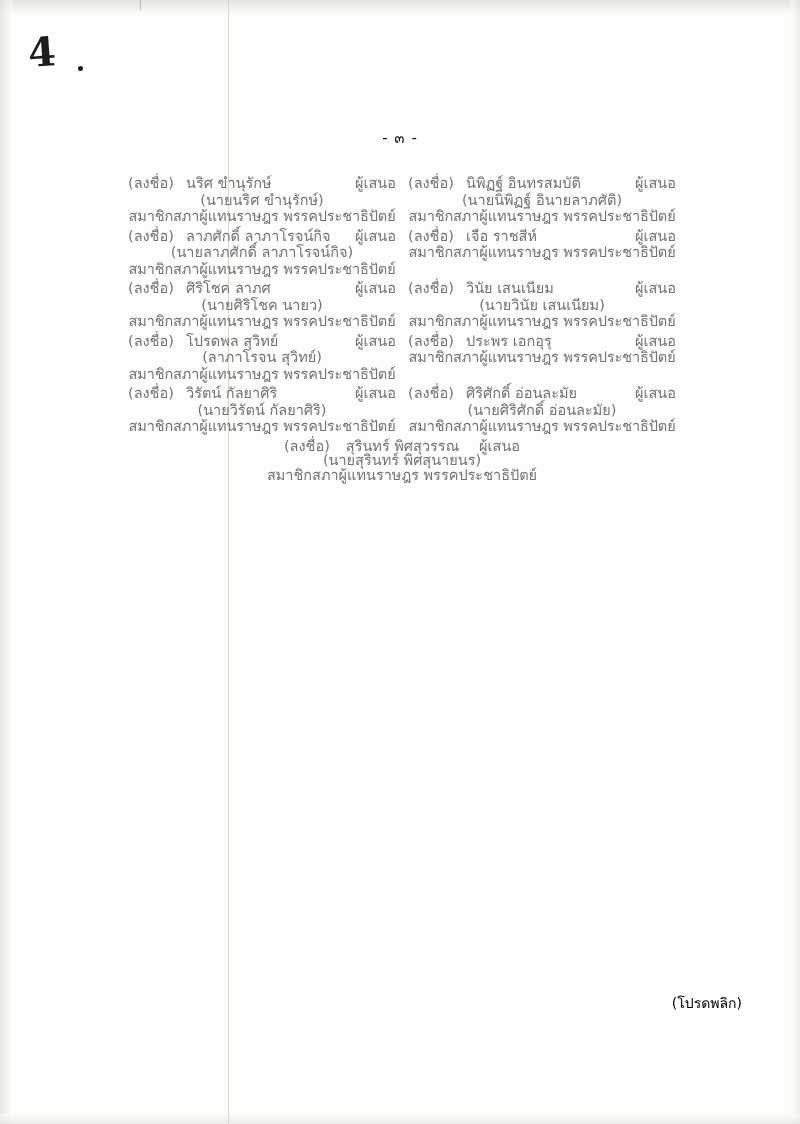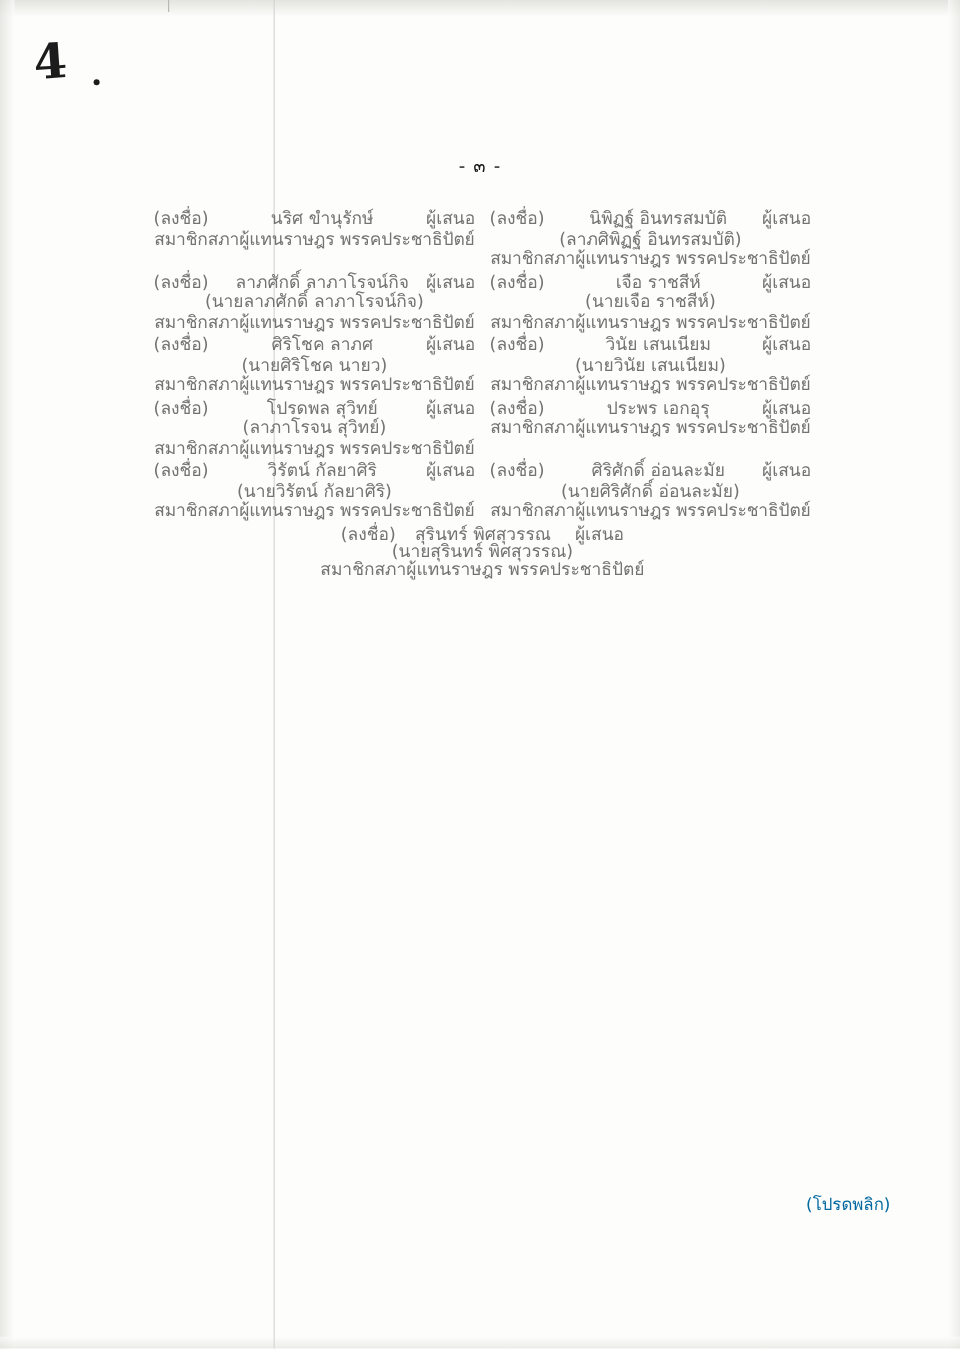--- a/index.html
+++ b/index.html
@@ -113,21 +113,20 @@
     align-items: baseline;
     white-space: nowrap;
     margin-bottom: 2px;
   }
   .lbl-signed {
     display: inline-block;
     min-width: 54px;
   }
   .sig-name {
     flex: 1;
-    text-align: center;
     padding: 0 4px;
   }
   .lbl-role {
     display: inline-block;
     white-space: nowrap;
   }
   .paren-name {
     text-align: center;
     margin-bottom: 2px;
   }
@@ -158,21 +157,21 @@
     margin-right: 16px;
   }
   .final-paren, .final-position {
     text-align: center;
   }
   .footer-note {
     position: absolute;
     bottom: 110px;
     right: 58px;
     font-size: 14px;
-    color: #0369a1;
+    color: #000000;
   }
 </style>
 </head>
 <body>
 
 <div class="page">
 
   <div class="scan-edge-top"></div>
   <div class="scan-edge-left"></div>
   <div class="scan-edge-right"></div>
@@ -188,29 +187,30 @@
   <div class="body-block">
 
     <div class="group">
       <div class="sig-pair">
         <div class="sig-col">
           <div class="row">
             <span class="lbl-signed">(ลงชื่อ)</span>
             <span class="sig-name">นริศ ขำนุรักษ์</span>
             <span class="lbl-role">ผู้เสนอ</span>
           </div>
+          <div class="paren-name">(นายนริศ ขำนุรักษ์)</div>
           <div class="position-line">สมาชิกสภาผู้แทนราษฎร พรรคประชาธิปัตย์</div>
         </div>
         <div class="sig-col">
           <div class="row">
             <span class="lbl-signed">(ลงชื่อ)</span>
             <span class="sig-name">นิพิฏฐ์ อินทรสมบัติ</span>
             <span class="lbl-role">ผู้เสนอ</span>
           </div>
-          <div class="paren-name">(ลาภศิพิฏฐ์ อินทรสมบัติ)</div>
+          <div class="paren-name">(นายนิพิฏฐ์ อินายลาภศัติ)</div>
           <div class="position-line">สมาชิกสภาผู้แทนราษฎร พรรคประชาธิปัตย์</div>
         </div>
       </div>
     </div>
 
     <div class="group">
       <div class="sig-pair">
         <div class="sig-col">
           <div class="row">
             <span class="lbl-signed">(ลงชื่อ)</span>
@@ -219,21 +219,20 @@
           </div>
           <div class="paren-name">(นายลาภศักดิ์ ลาภาโรจน์กิจ)</div>
           <div class="position-line">สมาชิกสภาผู้แทนราษฎร พรรคประชาธิปัตย์</div>
         </div>
         <div class="sig-col">
           <div class="row">
             <span class="lbl-signed">(ลงชื่อ)</span>
             <span class="sig-name">เจือ ราชสีห์</span>
             <span class="lbl-role">ผู้เสนอ</span>
           </div>
-          <div class="paren-name">(นายเจือ ราชสีห์)</div>
           <div class="position-line">สมาชิกสภาผู้แทนราษฎร พรรคประชาธิปัตย์</div>
         </div>
       </div>
     </div>
 
     <div class="group">
       <div class="sig-pair">
         <div class="sig-col">
           <div class="row">
             <span class="lbl-signed">(ลงชื่อ)</span>
@@ -299,21 +298,21 @@
         </div>
       </div>
     </div>
 
     <div class="final-block">
       <div class="final-row">
         <span class="lbl-signed">(ลงชื่อ)</span>
         <span class="sig-name">สุรินทร์ พิศสุวรรณ</span>
         <span class="lbl-role">ผู้เสนอ</span>
       </div>
-      <div class="final-paren">(นายสุรินทร์ พิศสุวรรณ)</div>
+      <div class="final-paren">(นายสุรินทร์ พิศสุนายนร)</div>
       <div class="final-position">สมาชิกสภาผู้แทนราษฎร พรรคประชาธิปัตย์</div>
     </div>
 
   </div>
 
   <div class="footer-note">(โปรดพลิก)</div>
 
 </div>
 
 </body></html>

